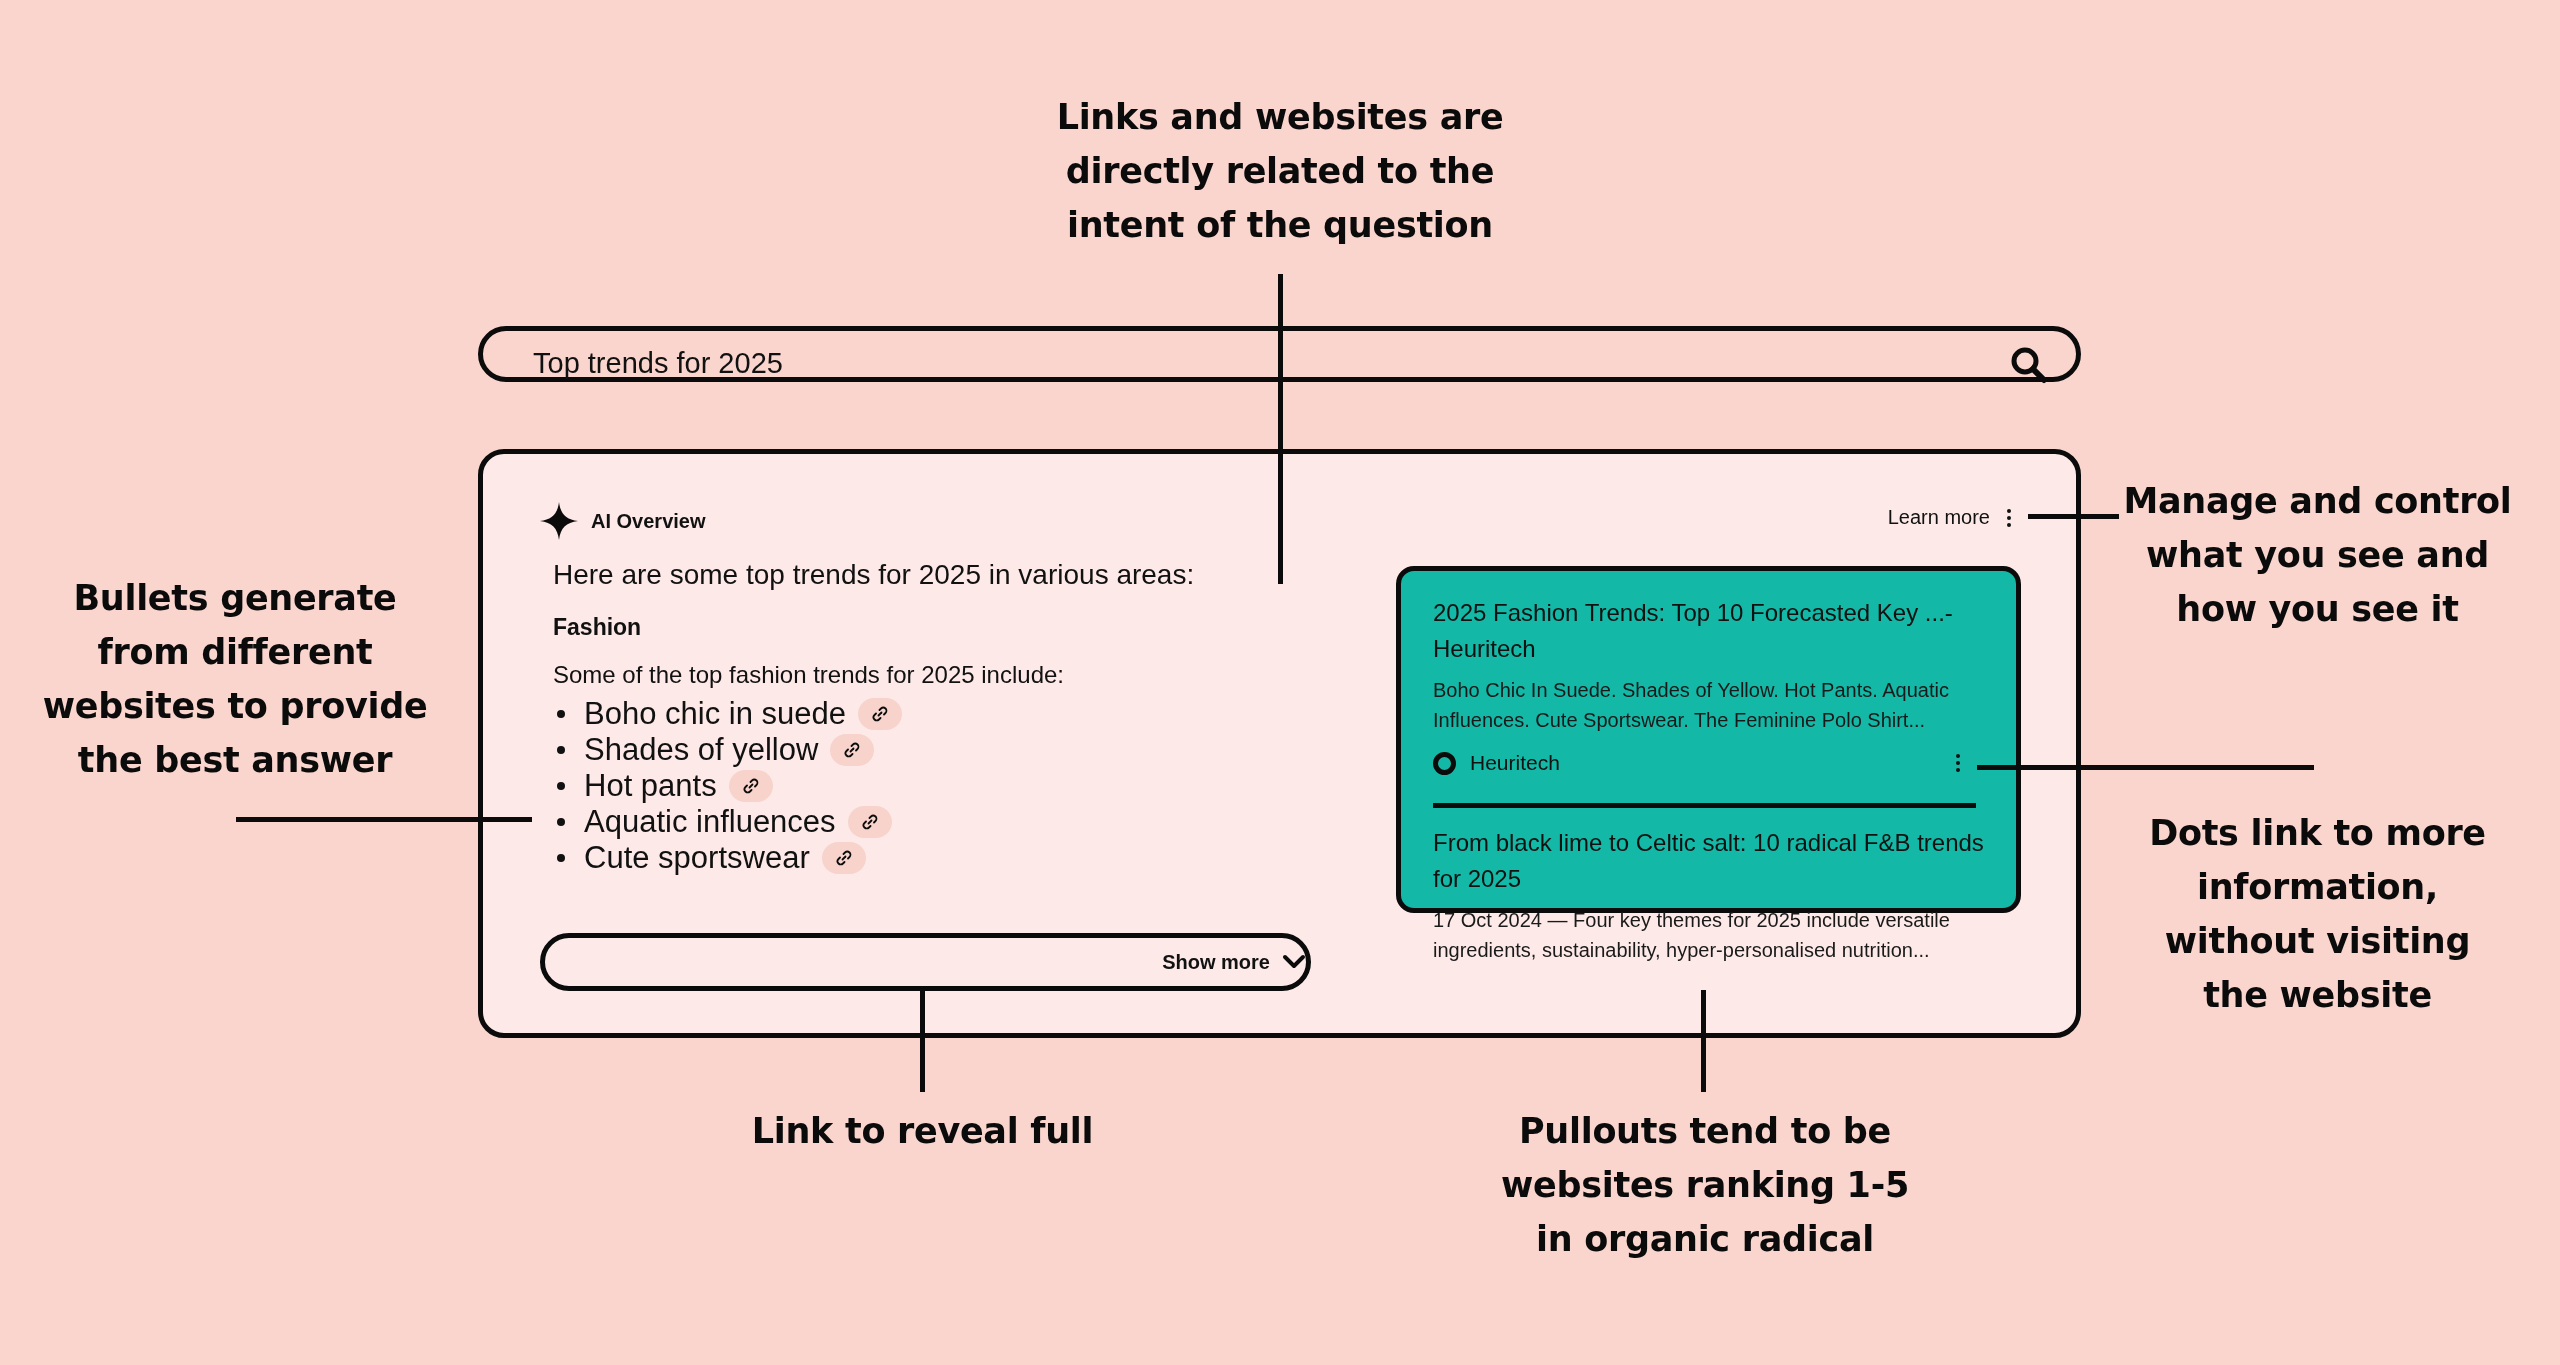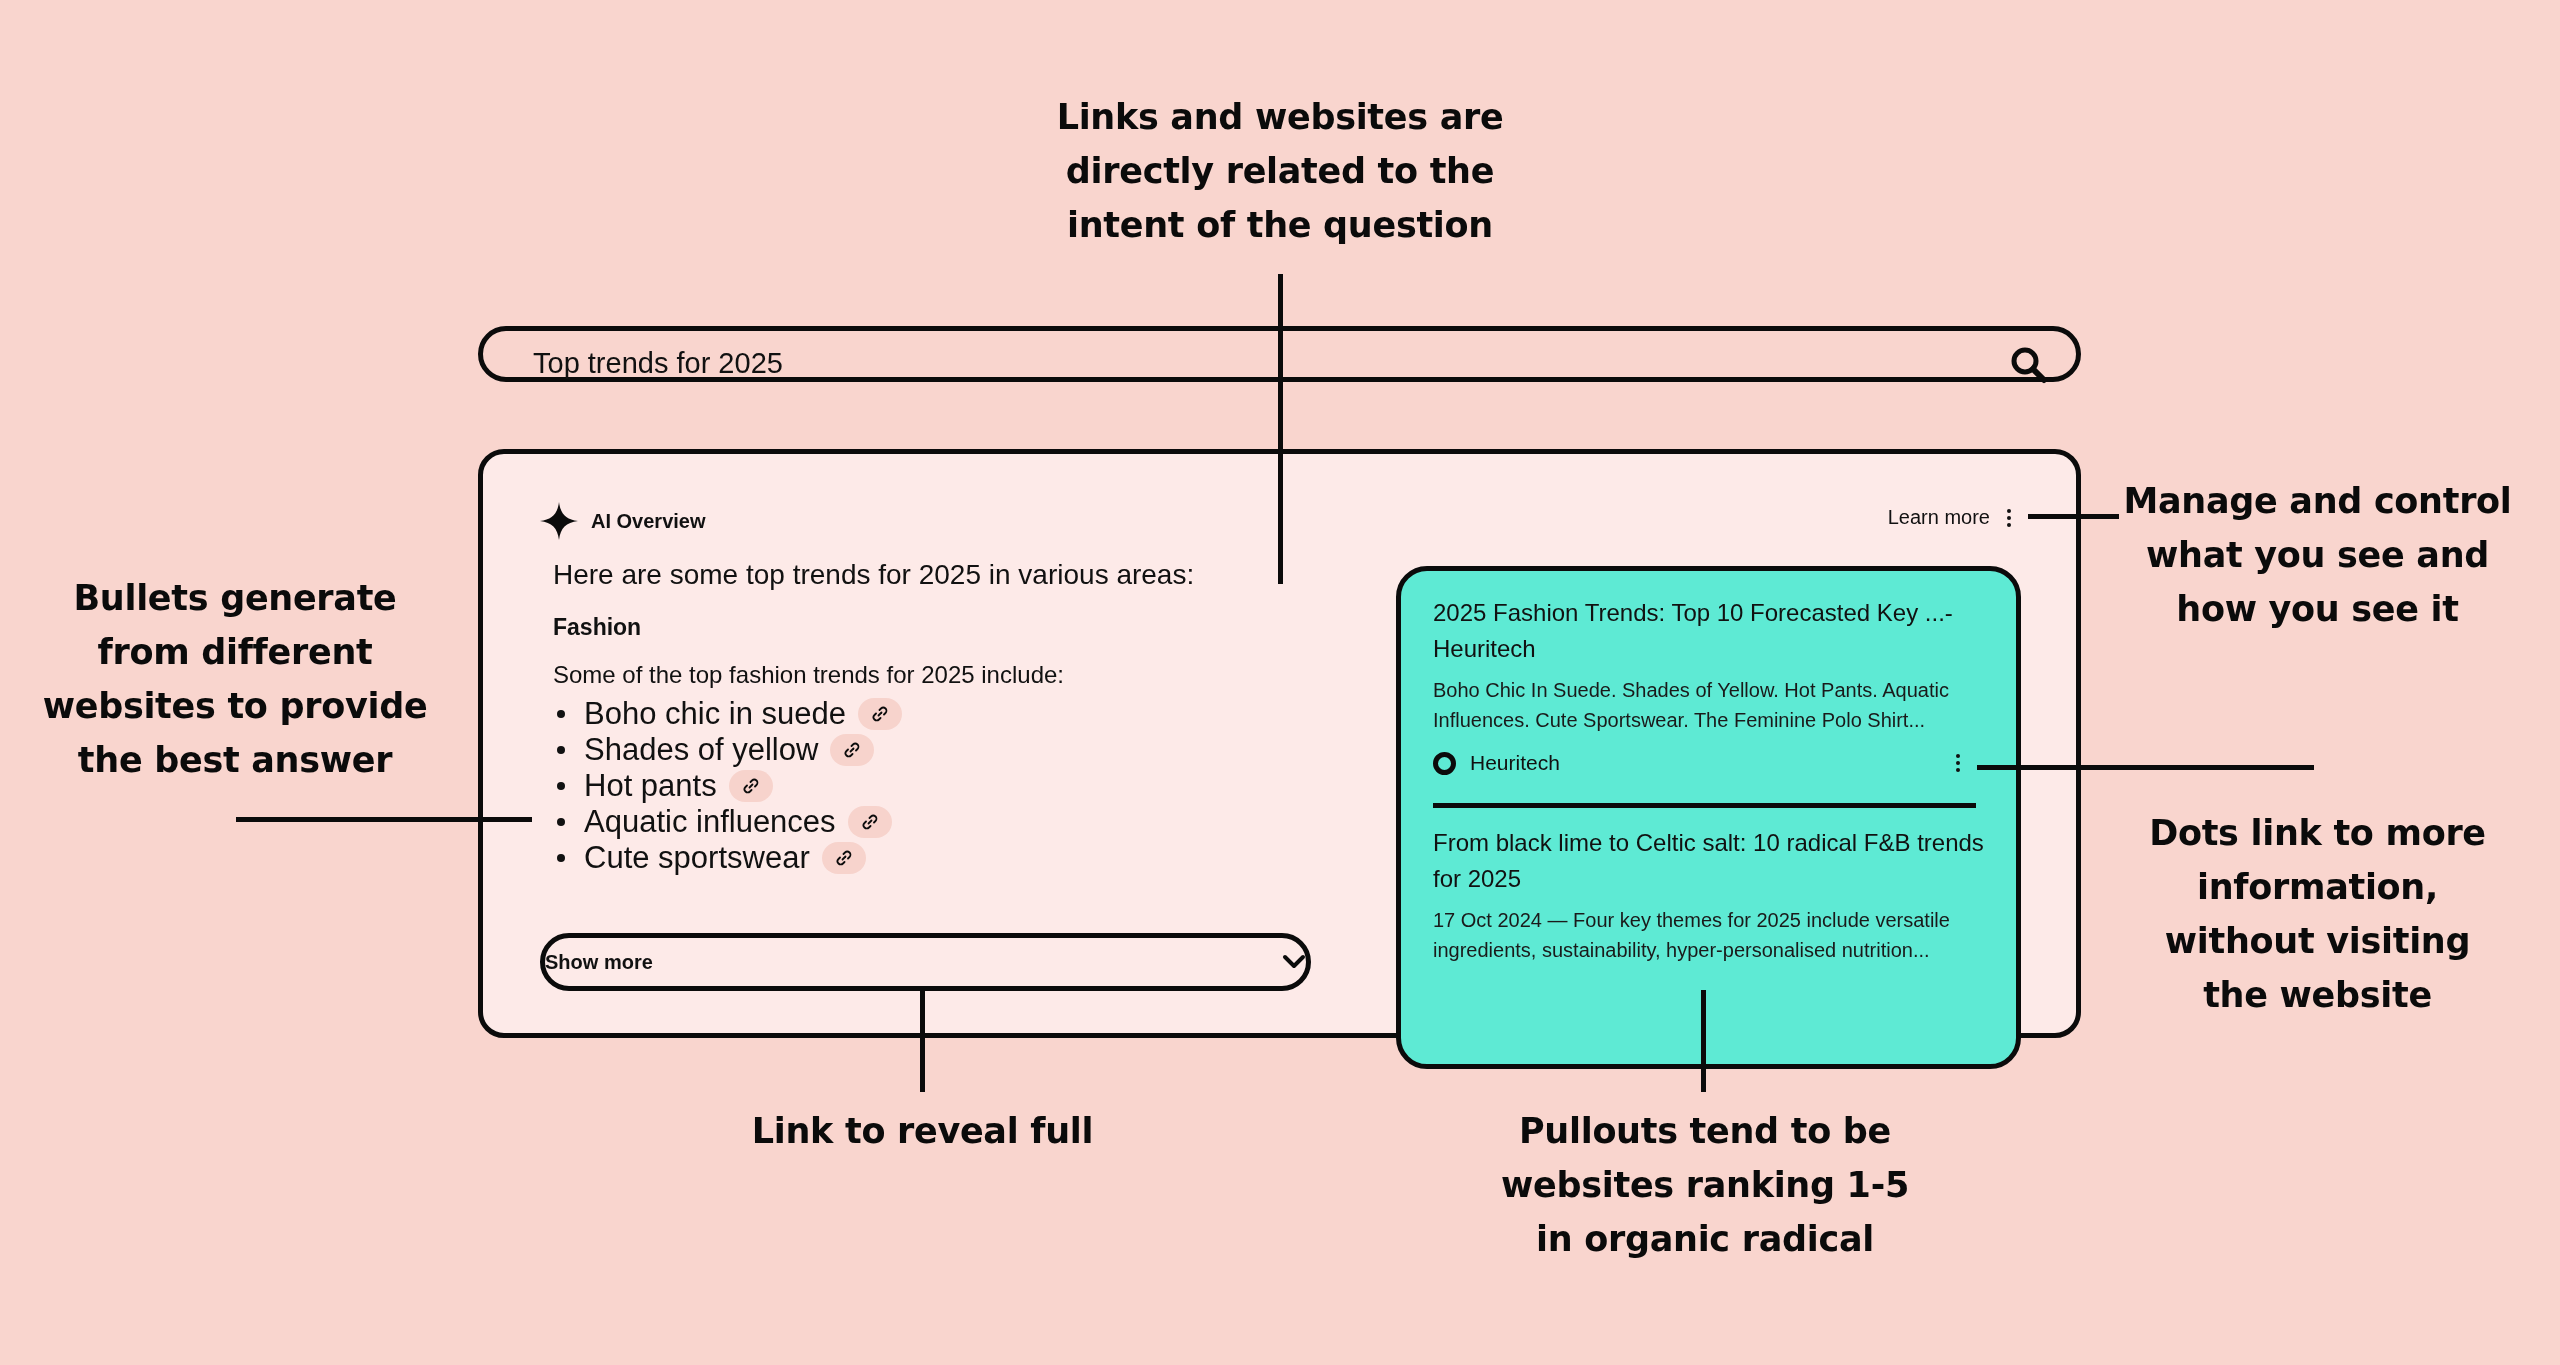--- a/index.html
+++ b/index.html
@@ -53,30 +53,30 @@
     .bullets .dot { width: 8px; height: 8px; border-radius: 50%; background: #111; margin: 0 19px 0 4px; }
     .link-pill {
       display: inline-flex; align-items: center; justify-content: center;
       width: 44px; height: 32px; border-radius: 16px; background: #F7D3CC;
       margin-left: 12px; cursor: pointer;
     }
 
     .show-more {
       position: absolute; left: 57px; top: 479px; width: 771px; height: 58px;
       border: 5px solid #0b0b0b; border-radius: 30px; box-sizing: border-box;
-      background: #FDEAE8; display: flex; align-items: center; justify-content: space-between;
+      background: #FDEAE8; display: flex; align-items: center; justify-content: flex-end;
       font-size: 20px; font-weight: 700; cursor: pointer;
     }
     .show-more svg { margin-left: 12px; }
 
     
     .pullout {
-      position: absolute; left: 913px; top: 112px; width: 625px; height: 503px;
-      border: 5px solid #0b0b0b; border-radius: 31px; box-sizing: border-box;
-      background: #5eead4;
+      position: absolute; left: 913px; top: 112px; width: 625px; height: 347px;
+      border: 5px solid #0b0b0b; border-radius: 18px; box-sizing: border-box;
+      background: #14b8a6;
     }
     .pullout .result { position: absolute; left: 32px; width: 560px; }
     .result-title { font-size: 24px; line-height: 36px; cursor: pointer; }
     .result-snippet { font-size: 20px; line-height: 30px; margin-top: 8px; color: #1a1a1a; }
     .source-row { position: absolute; left: 32px; top: 180px; width: 530px; display: flex; align-items: center; }
     .source-logo { width: 23px; height: 23px; border: 5px solid #0b0b0b; border-radius: 50%; box-sizing: border-box; }
     .source-name { font-size: 21px; margin-left: 14px; }
     .source-row .kebab { margin-left: auto; }
     .divider { position: absolute; left: 32px; top: 232px; width: 543px; height: 5px; background: #0b0b0b; }
   </style>

